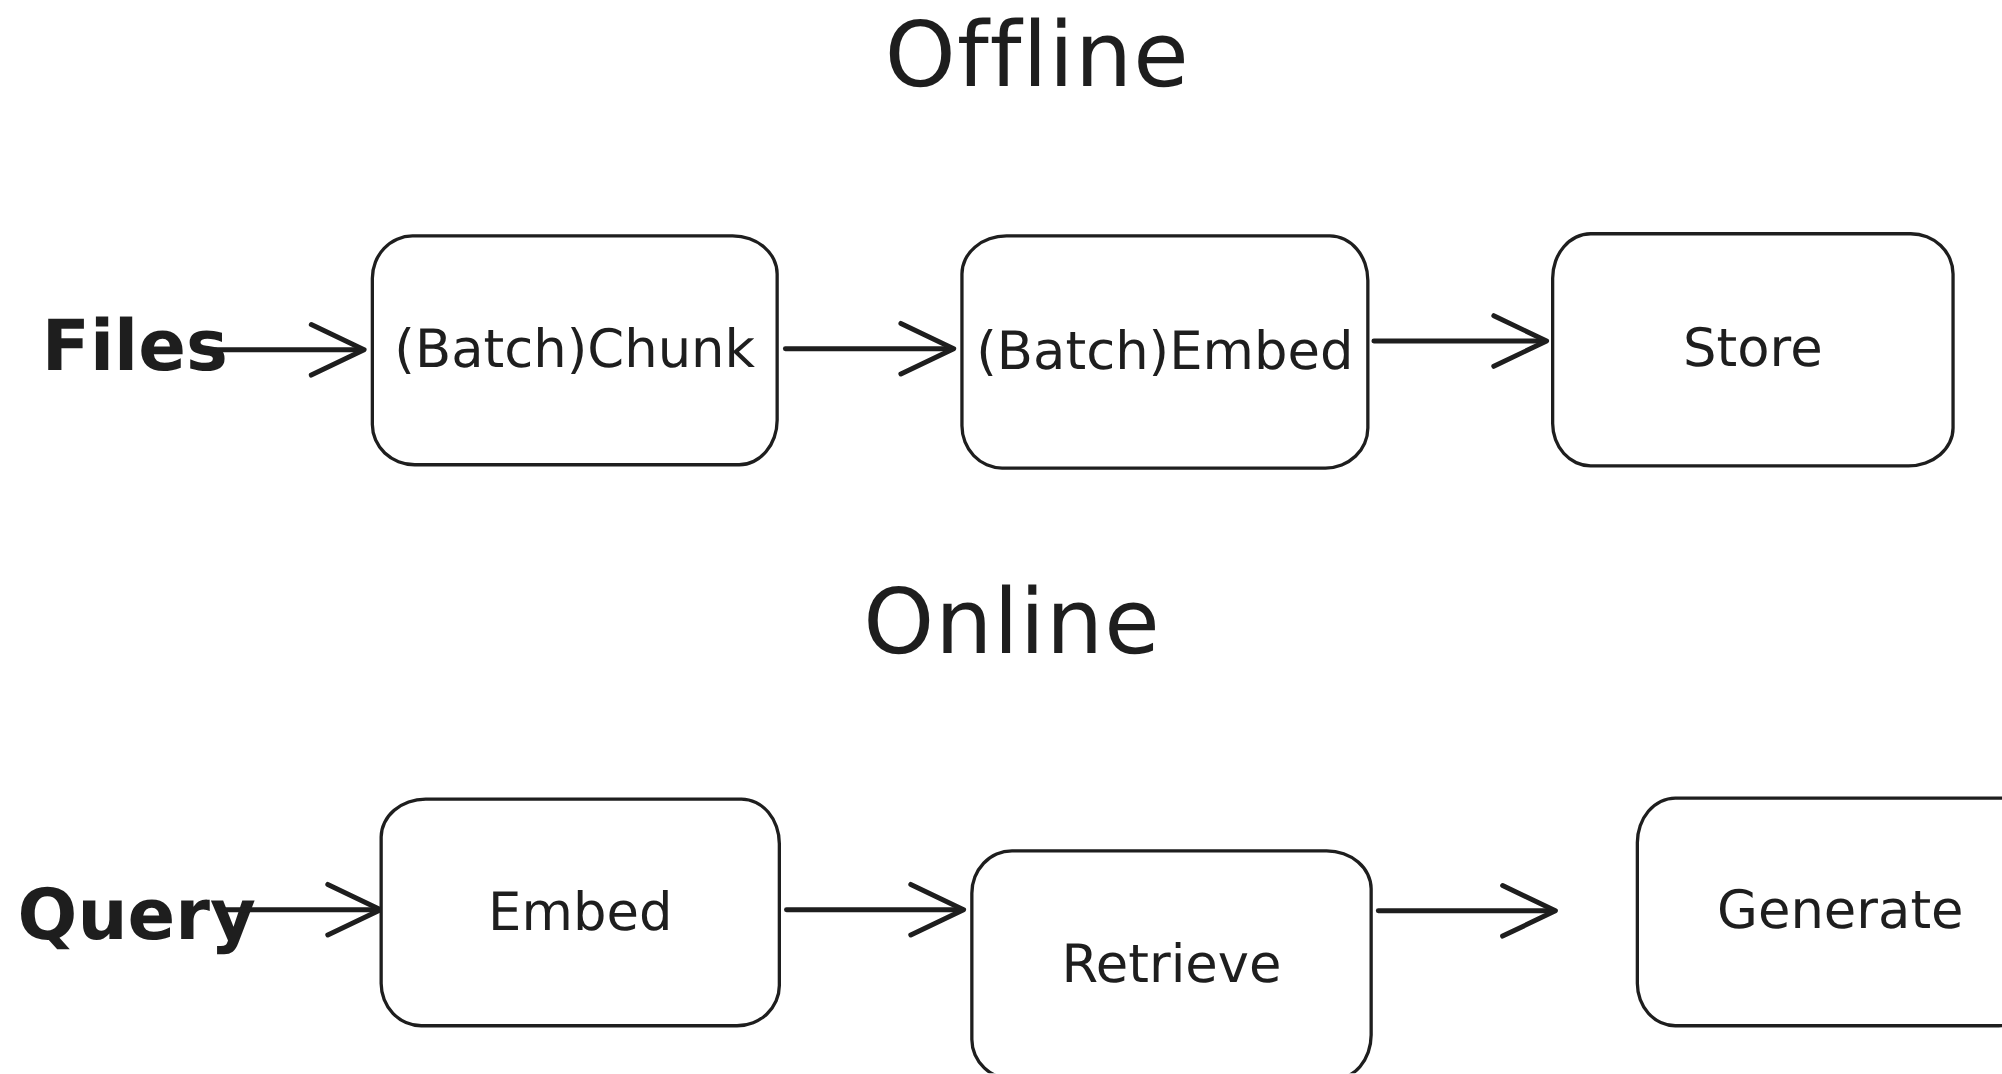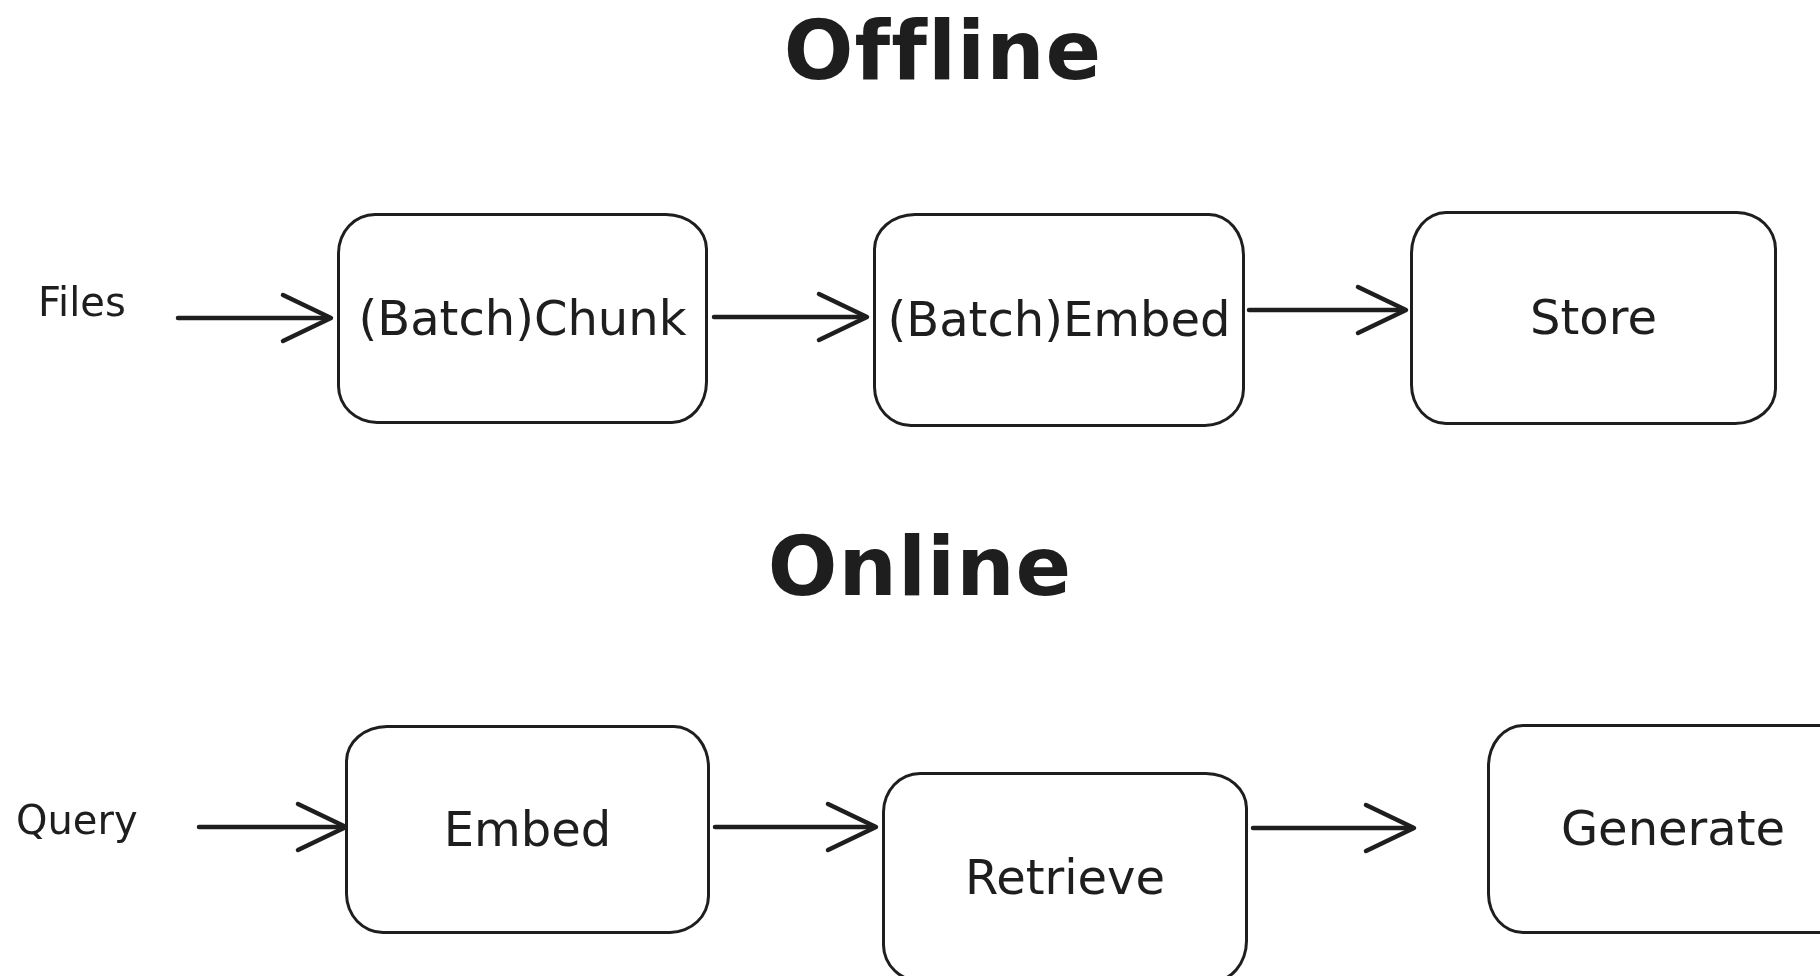--- a/index.html
+++ b/index.html
@@ -17,30 +17,31 @@
     height: 976px;
     background: var(--bg);
     color: var(--stroke);
     font-family: "DejaVu Sans", sans-serif;
     overflow: hidden;
   }
   .section-title {
     position: absolute;
     transform: translateX(-50%);
     font-size: 82px;
-    font-weight: bold;
+    font-weight: normal;
     letter-spacing: 1px;
     white-space: nowrap;
     line-height: 1.1;
   }
   .side-label {
     position: absolute;
-    font-size: 40px;
+    font-size: 64px;
     white-space: nowrap;
     line-height: 1.1;
+    font-weight: bold;
   }
   .node {
     position: absolute;
     box-sizing: border-box;
     border: 3.5px solid var(--stroke);
     background: var(--bg);
     display: flex;
     align-items: center;
     justify-content: center;
     text-align: center;

